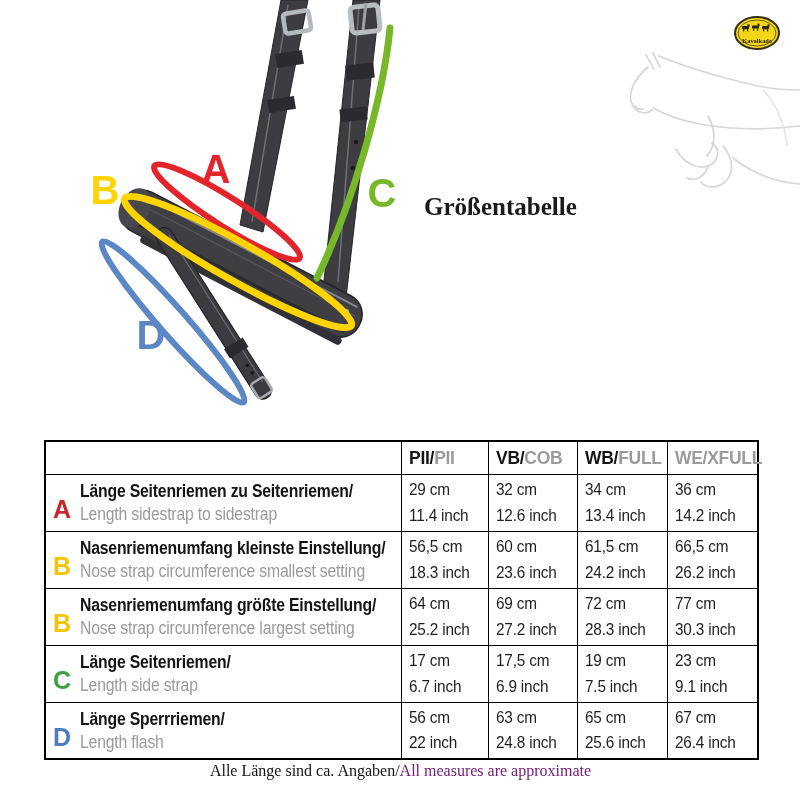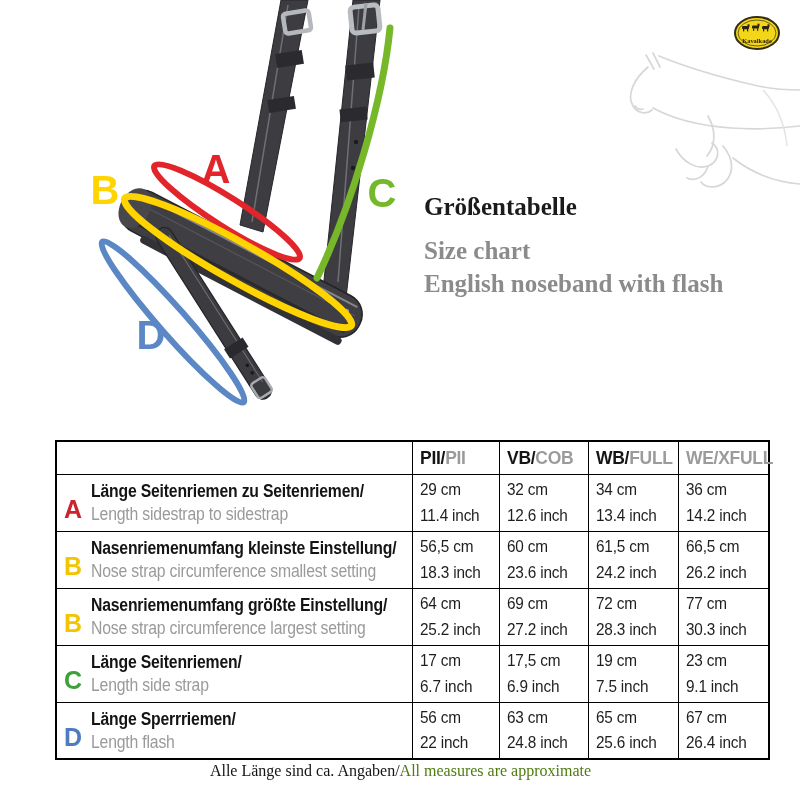--- a/index.html
+++ b/index.html
@@ -13,21 +13,21 @@
   .brand-logo { position:absolute; left:733px; top:14px; }
 
   .title-block { position:absolute; left:424px; top:163px; font-family:"Liberation Serif", serif; font-weight:bold; }
   .title-de div { font-size:25px; color:#1b1b1b; line-height:33px;margin-top:27px; }
   .title-en { margin-top:11px; }
   .title-en div { font-size:25px; color:#8b8b8b; line-height:33px; }
 
   
   .size-table {
     position:absolute; left:44px; top:440px; width:713px;
-    border-collapse:collapse; table-layout:fixed; border:2px solid #000;margin-left:11px;
+    border-collapse:collapse; table-layout:fixed; border:2px solid #000;
   }
   .size-table th, .size-table td { border:1.6px solid #000; vertical-align:middle; }
   .size-table thead tr { height:33px; }
   .size-table tbody tr { height:57px; }
   th { text-align:left; padding:2px 2px 2px 7px; font-size:19px; font-weight:bold; color:#151515; }
   .hdr-wrap { display:inline-block; transform:scaleX(0.92); transform-origin:left center; white-space:nowrap; letter-spacing:-0.3px; }
   .hdr-secondary { color:#9b9b9b; }
 
   .label-cell { padding:2px 4px 2px 7px; }
   .label-inner { display:flex; align-items:center; gap:6px; }
@@ -36,21 +36,21 @@
   .label-de { font-size:17.5px; font-weight:bold; color:#141414; letter-spacing:-0.2px; line-height:1.35; }
   .label-en { font-size:17.5px; font-weight:normal; color:#9a9a9a; letter-spacing:-0.2px; line-height:1.2; }
 
   .value-cell { padding:2px 2px 2px 7px; }
   .value-wrap { transform:scaleX(0.93); transform-origin:left center; white-space:nowrap;
                 font-size:16.5px; color:#1e1e1e; letter-spacing:-0.2px; line-height:1.55; }
 
   .table-note { position:absolute; left:44px; top:762px; width:713px; text-align:center;
                 font-family:"Liberation Serif", serif; font-size:16px; }
   .note-de { color:#141414; }
-  .note-en { color:#4d7c0f;font-family:Liberation Serif, serif; }
+  .note-en { color:#701a75;font-family:Liberation Serif, serif; }
 </style>
 </head>
 <body>
 
 <svg class="photo-svg" width="420" height="436" viewBox="0 0 420 436">
 
   <g>
     <path d="M353,0 L380,0 L346,298 L323,290 Z" fill="#3d3d41" stroke="#26262a" stroke-width="1"></path>
     <path d="M359,6 L338,282" stroke="#6f6f75" stroke-width="1.5" fill="none"></path>
     <rect x="351" y="6" width="28" height="26" rx="4" fill="none" stroke="#b9bcc1" stroke-width="5" transform="rotate(-6 365 19)"></rect>
@@ -132,24 +132,20 @@
       <rect x="30" y="15" width="1.2" height="2.4"></rect>
       <rect x="34" y="15" width="1.2" height="2.4"></rect>
   </g>
   <text x="24" y="28.5" text-anchor="middle" font-size="6.4" font-weight="bold" font-family="Liberation Serif, serif" fill="#2b2614">Kavalkade</text>
 </svg>
 
 <div class="title-block">
   <div class="title-de">
     <div>Größentabelle</div>
   </div>
-  <div class="title-en">
-    <div>Size chart</div>
-    <div>English noseband with flash</div>
-  </div>
 </div>
 
 <table class="size-table">
   <colgroup>
     <col style="width:356px">
       <col style="width:87px">
       <col style="width:89px">
       <col style="width:90px">
       <col style="width:91px">
   </colgroup>

